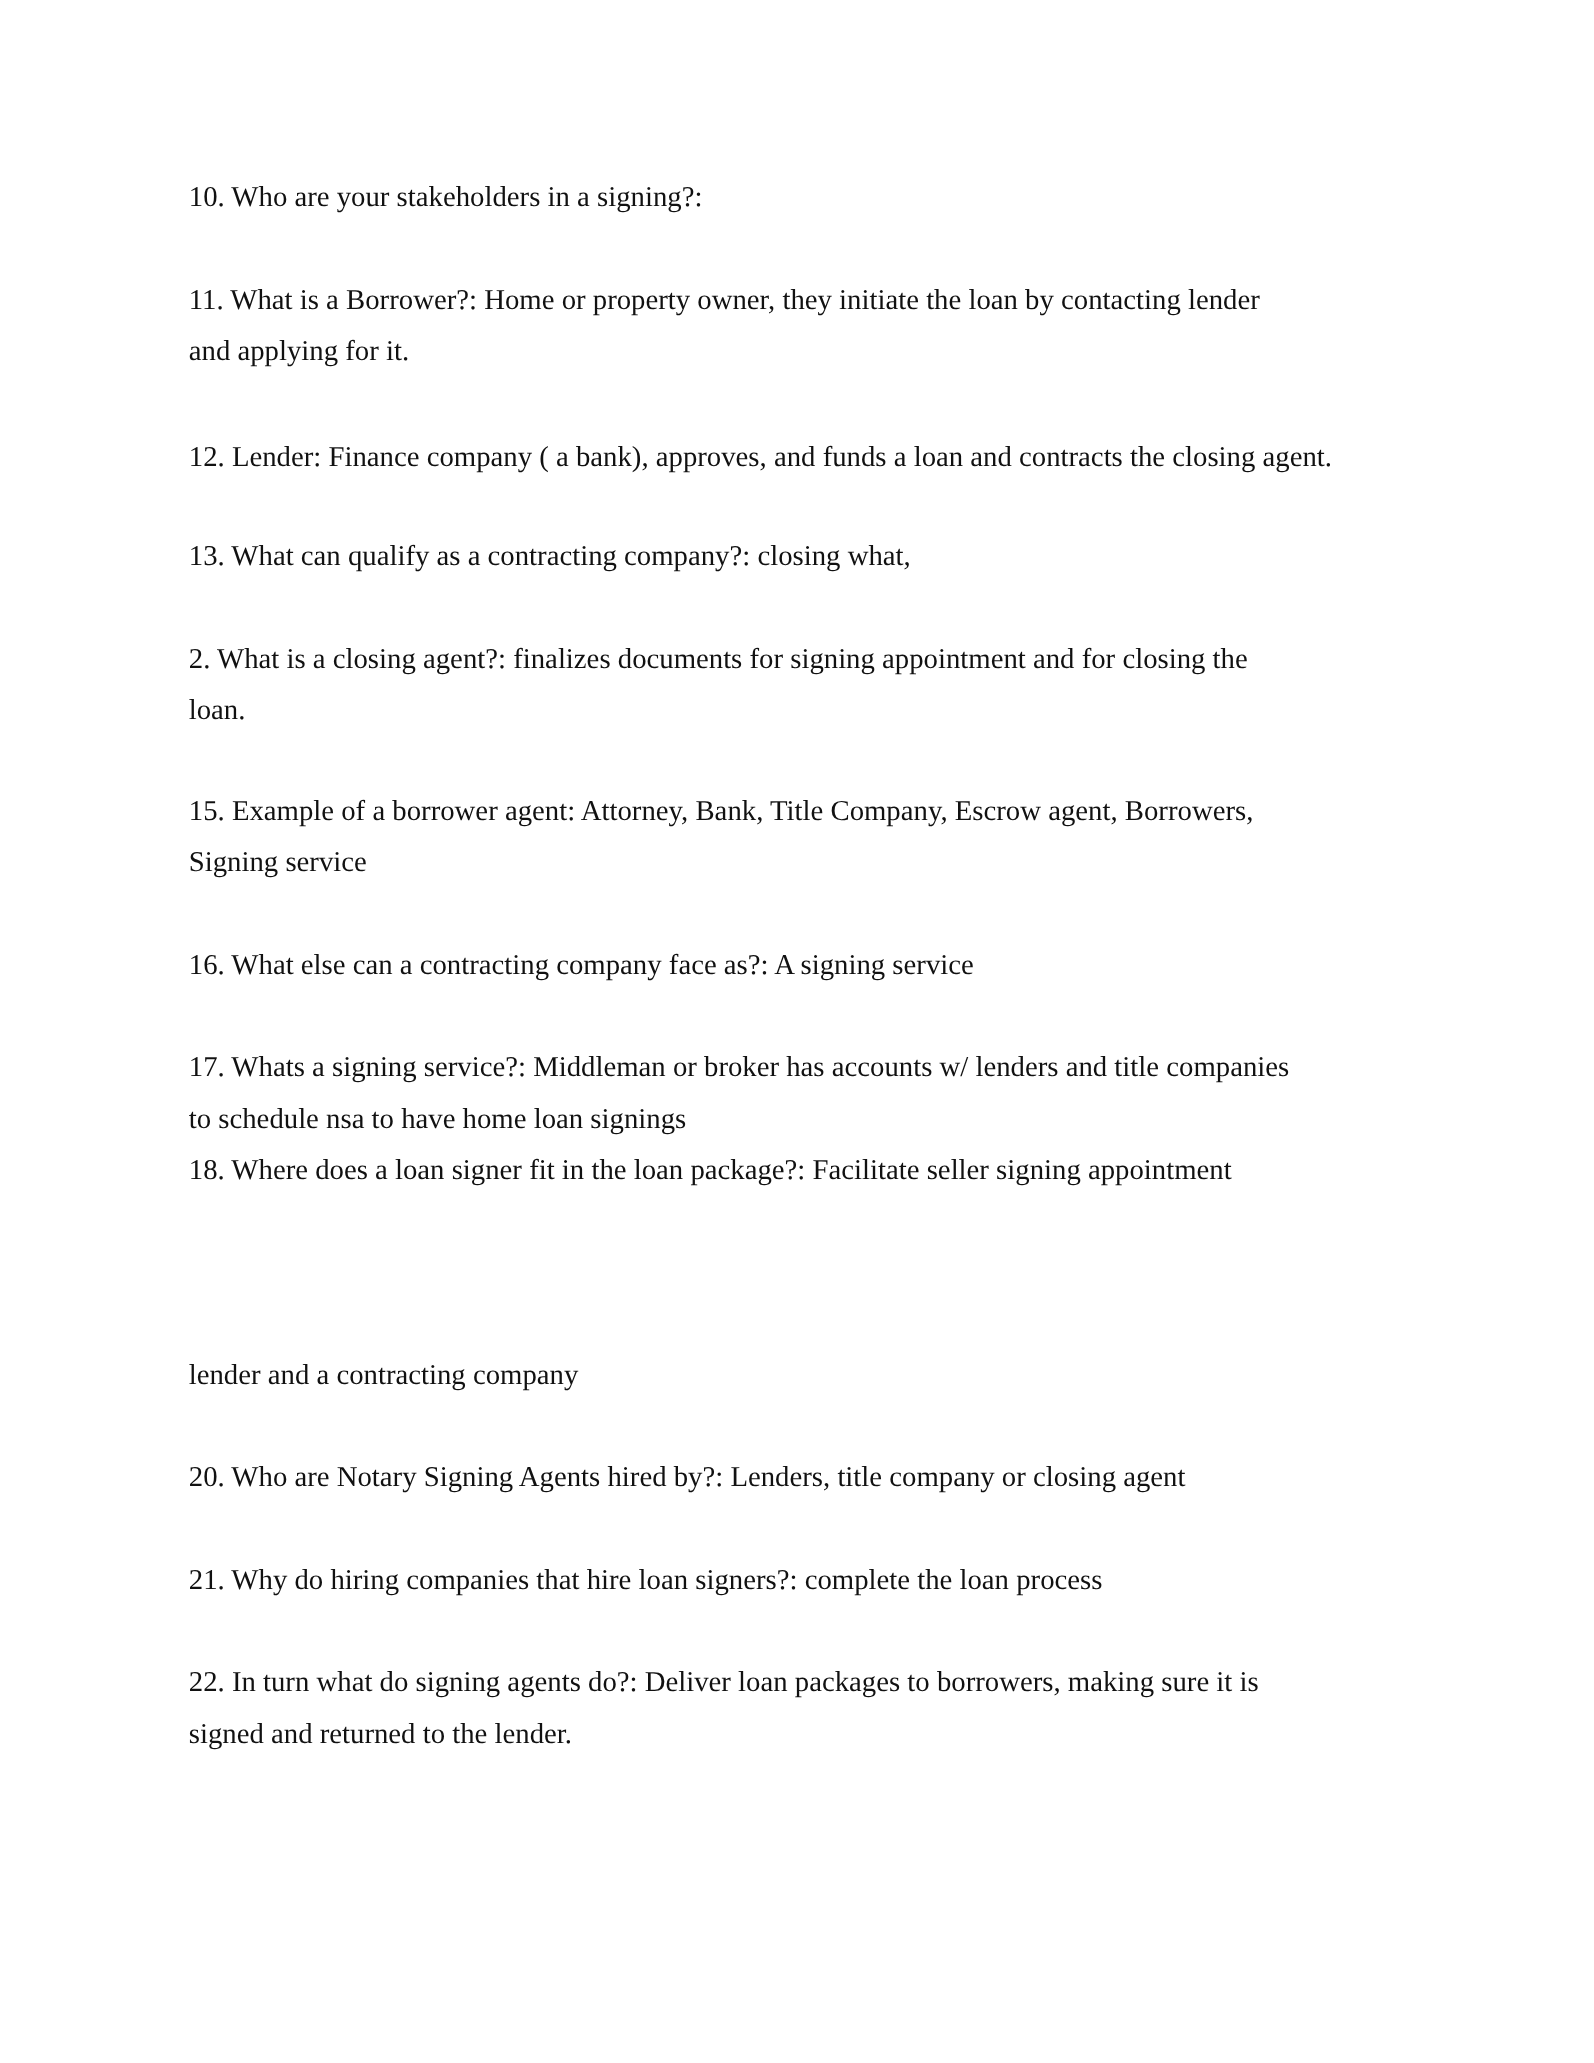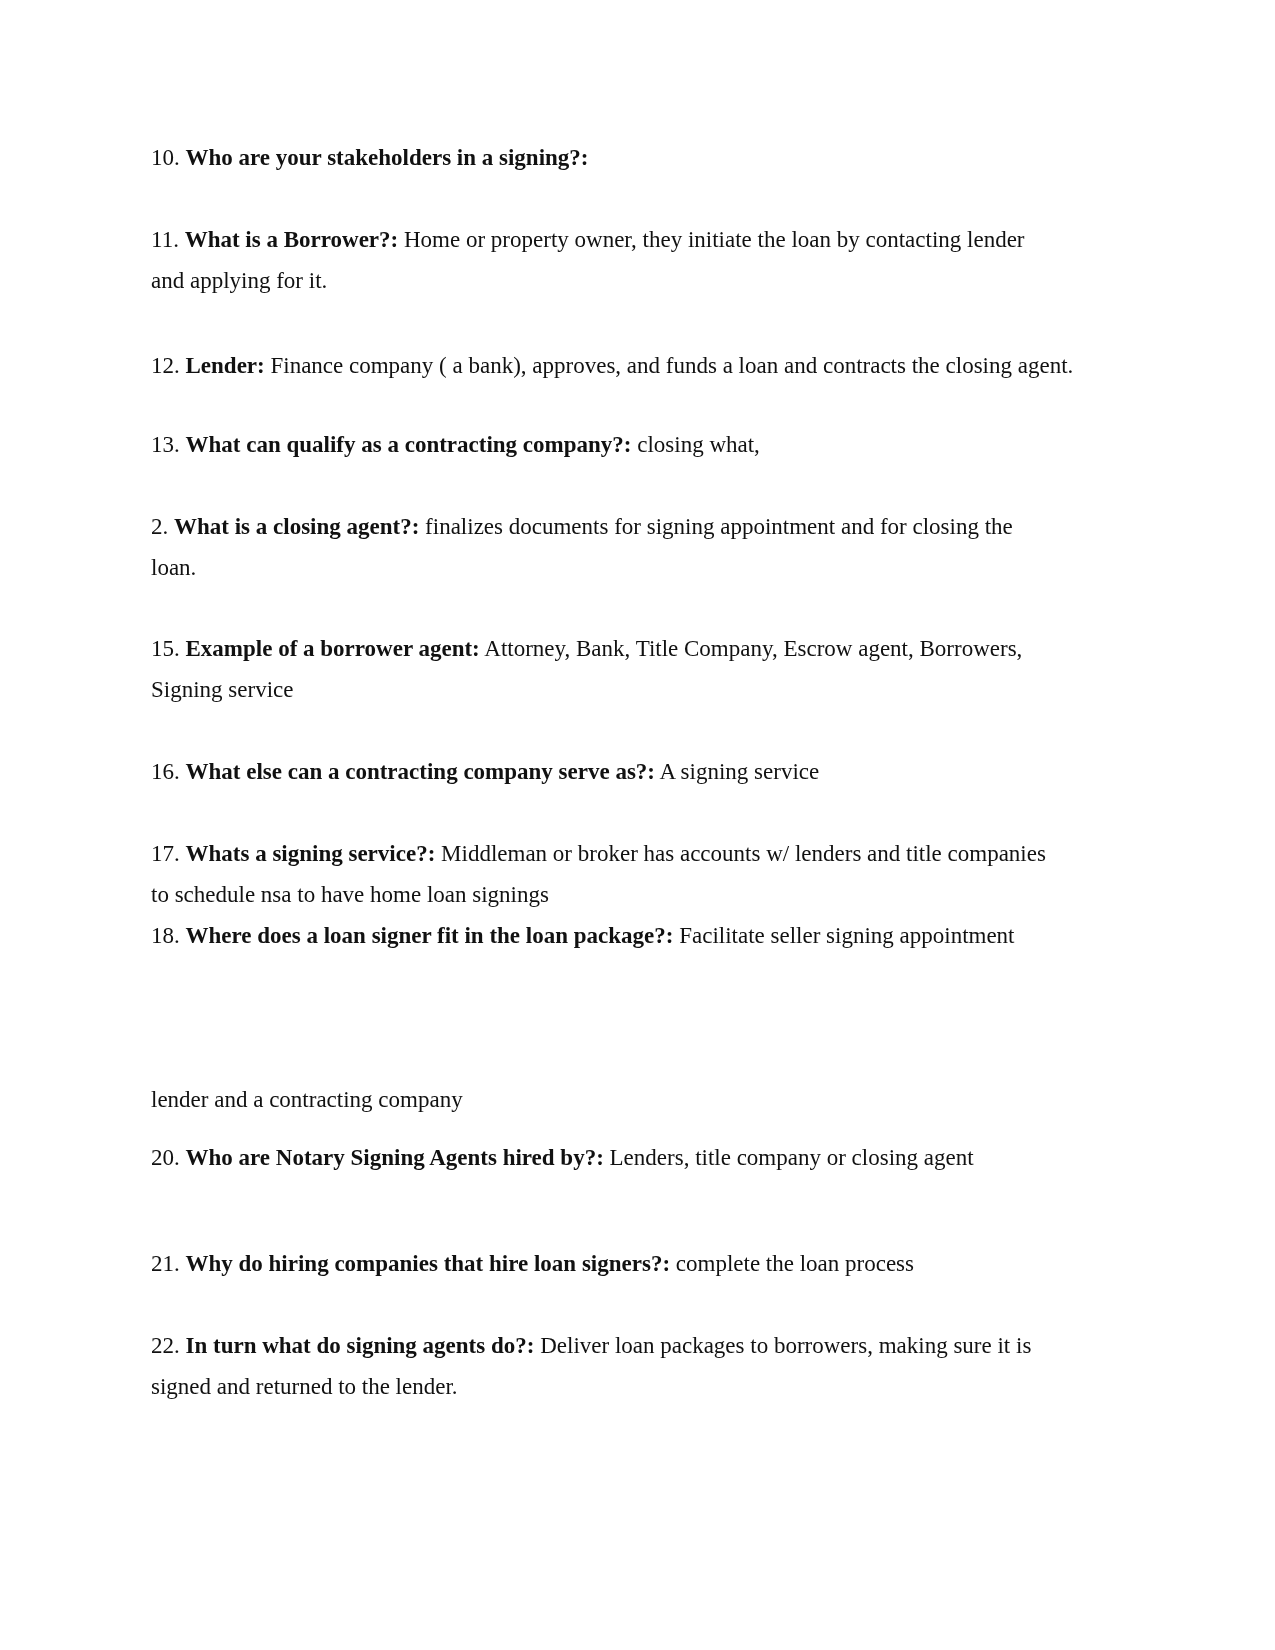--- a/index.html
+++ b/index.html
@@ -7,21 +7,21 @@
     .page { position: absolute; left: 0; top: 0; width: 1275px; height: 1650px; background: #fff; }
     .line {
       position: absolute;
       left: 151px;
       font-family: "Liberation Serif", serif;
       font-size: 23px;
       color: #111;
       white-space: nowrap;
       line-height: 26px;
     }
-    .q { font-weight: bold; }
+    .q { font-weight: normal; }
   </style>
 </head>
 <body>
 
 <div class="page">
 
   <div class="line" style="top:145px">
     <span>10.</span>
     <span class="q">Who are your stakeholders in a signing?:</span>
   </div>
@@ -54,40 +54,40 @@
 
   <div class="line" style="top:636px">
     <span>15.</span>
     <span class="q">Example of a borrower agent:</span>
     <span>Attorney, Bank, Title Company, Escrow agent, Borrowers,</span>
   </div>
   <div class="line" style="top:677px">Signing service</div>
 
   <div class="line" style="top:759px">
     <span>16.</span>
-    <span class="q">What else can a contracting company serve as?:</span>
+    <span class="q">What else can a contracting company face as?:</span>
     <span>A signing service</span>
   </div>
 
   <div class="line" style="top:841px">
     <span>17.</span>
     <span class="q">Whats a signing service?:</span>
     <span>Middleman or broker has accounts w/ lenders and title companies</span>
   </div>
   <div class="line" style="top:882px">to schedule nsa to have home loan signings</div>
 
   <div class="line" style="top:923px">
     <span>18.</span>
     <span class="q">Where does a loan signer fit in the loan package?:</span>
     <span>Facilitate seller signing appointment</span>
   </div>
 
   <div class="line" style="top:1087px">lender and a contracting company</div>
 
-  <div class="line" style="top:1145px">
+  <div class="line" style="top:1169px">
     <span>20.</span>
     <span class="q">Who are Notary Signing Agents hired by?:</span>
     <span>Lenders, title company or closing agent</span>
   </div>
 
   <div class="line" style="top:1251px">
     <span>21.</span>
     <span class="q">Why do hiring companies that hire loan signers?:</span>
     <span>complete the loan process</span>
   </div>

